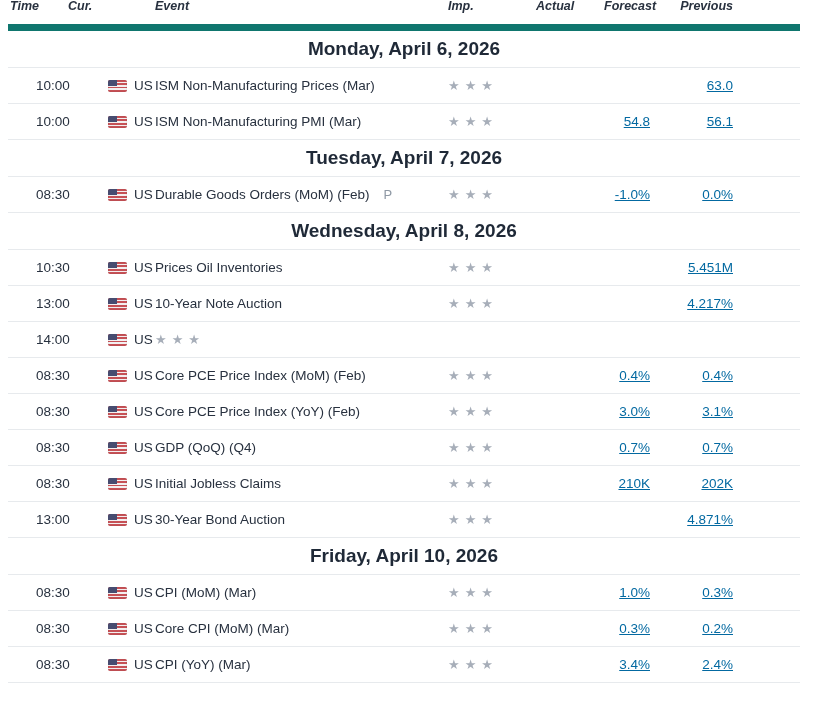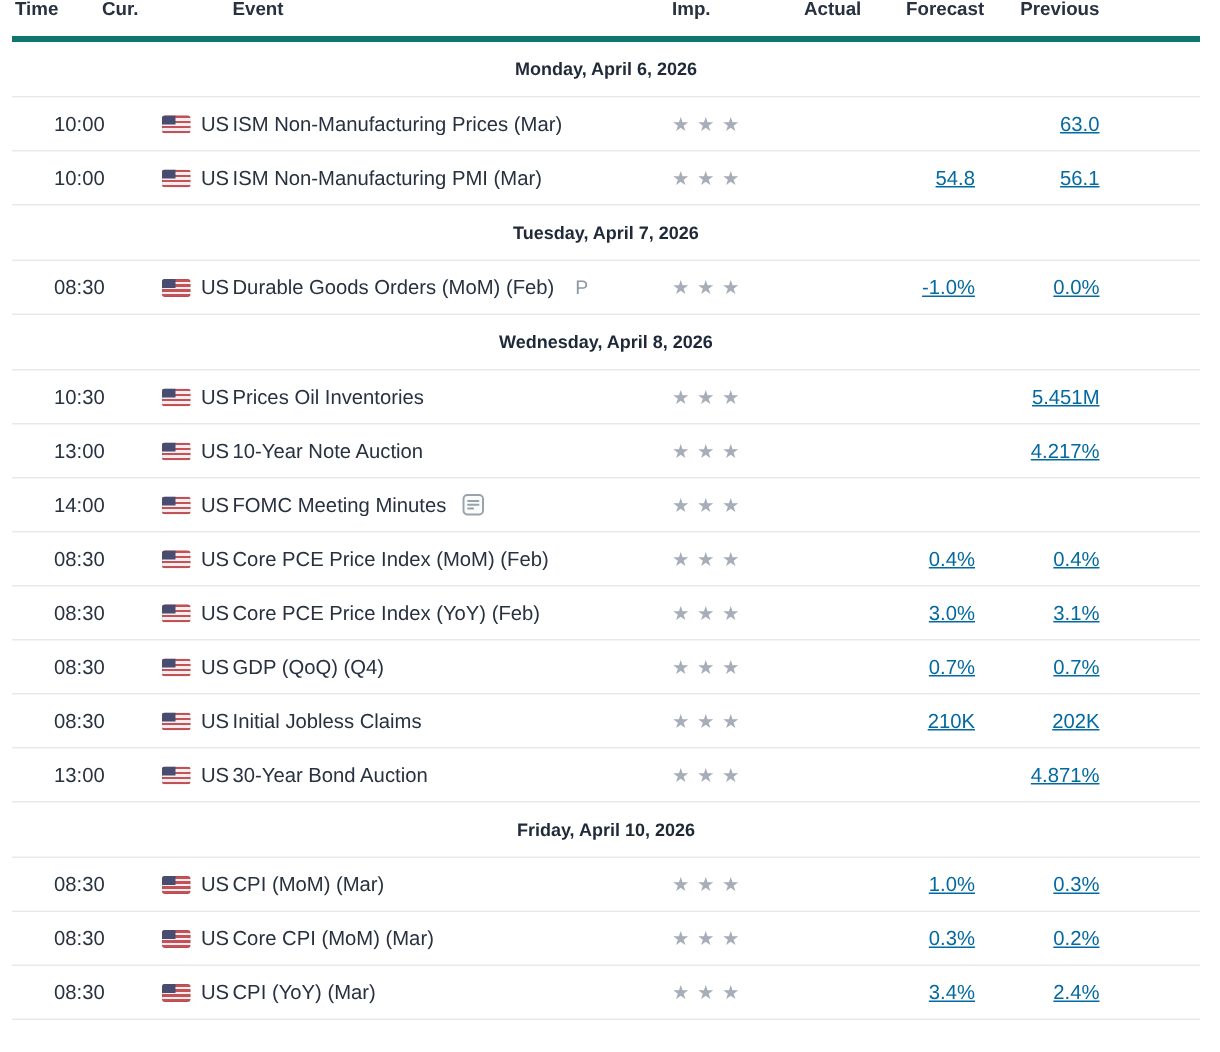--- a/index.html
+++ b/index.html
@@ -1,24 +1,24 @@
 <!DOCTYPE html>
 <html><head>
 <meta charset="utf-8">
 <style>
   html,body{margin:0;padding:0;background:#ffffff;width:813px;height:701px;overflow:hidden;
     font-family:"Liberation Sans",sans-serif;-webkit-font-smoothing:antialiased;}
   .calendar{margin:0 13px 0 8px;width:792px;color:#28313f;}
   .grid-row{display:grid;grid-template-columns:60px 87px 1fr 88px 68px 64px 83px 49px;align-items:center;}
-  .header-row{height:24px;align-items:flex-start;border-bottom:4px solid #0f766e;}
+  .header-row{height:24px;align-items:flex-start;border-bottom:7px solid #0f766e;font-style:italic;}
   .header-cell{font-size:12.5px;font-weight:700;line-height:13px;color:#28313f;padding-top:0;}
   .h-time{padding-left:2px;}
   .h-forecast,.h-previous{text-align:right;padding-right:18px;}
   .date-row{height:36px;display:flex;align-items:center;justify-content:center;
-    border-bottom:1px solid #e7eaed;font-size:12px;font-weight:700;color:#1f2937;}
+    border-bottom:1px solid #e7eaed;font-size:19px;font-weight:700;color:#1f2937;}
   .event-row{height:35px;border-bottom:1px solid #e7eaed;font-size:13.5px;cursor:pointer;}
   .cell-time{padding-left:2px;color:#28313f;margin-left:26px;}
   .cell-cur{display:flex;align-items:center;gap:7px;padding-left:40px;}
   .flag-us{position:relative;display:inline-block;width:19px;height:12px;border-radius:2px;overflow:hidden;
     background:repeating-linear-gradient(180deg,#c65156 0 1.7px,#f3eff0 1.7px 3.4px);
     box-shadow:inset 0 0 0 0.5px rgba(0,0,0,0.08);}
   .flag-us::after{content:"";position:absolute;left:0;top:0;width:8.5px;height:6.5px;background:#474c70;}
   .cell-event{display:flex;align-items:center;overflow:hidden;white-space:nowrap;}
   .event-name{color:#28313f;}
   .prelim-tag{margin-left:14px;color:#8e98a4;font-size:13px;}
@@ -120,31 +120,20 @@
         <div class="cell-forecast"></div>
         <div class="cell-previous">4.217%</div>
         <div class="cell-spacer"></div>
       </div>
       <div class="grid-row event-row">
         <div class="cell-time">14:00</div>
         <div class="cell-cur">
           <span class="flag-us"></span>
           <span class="cur-label">US</span>
         </div>
-        <div class="cell-event">
-          <span class="event-name">FOMC Meeting Minutes</span>
-          <span class="report-icon">
-            <svg width="15" height="15" viewBox="0 0 15 15">
-              <rect x="1" y="1" width="13" height="13" rx="2.5" fill="#fafbfb" stroke="#9aa3ad" stroke-width="1.3"></rect>
-              <line x1="4" y1="5" x2="11" y2="5" stroke="#9aa3ad" stroke-width="1.2" stroke-linecap="round"></line>
-              <line x1="4" y1="7.5" x2="11" y2="7.5" stroke="#9aa3ad" stroke-width="1.2" stroke-linecap="round"></line>
-              <line x1="4" y1="10" x2="7.5" y2="10" stroke="#9aa3ad" stroke-width="1.2" stroke-linecap="round"></line>
-            </svg>
-          </span>
-        </div>
         <div class="cell-imp">★★★</div>
         <div class="cell-actual"></div>
         <div class="cell-forecast"></div>
         <div class="cell-previous"></div>
         <div class="cell-spacer"></div>
       </div>
       <div class="grid-row event-row">
         <div class="cell-time">08:30</div>
         <div class="cell-cur">
           <span class="flag-us"></span>

